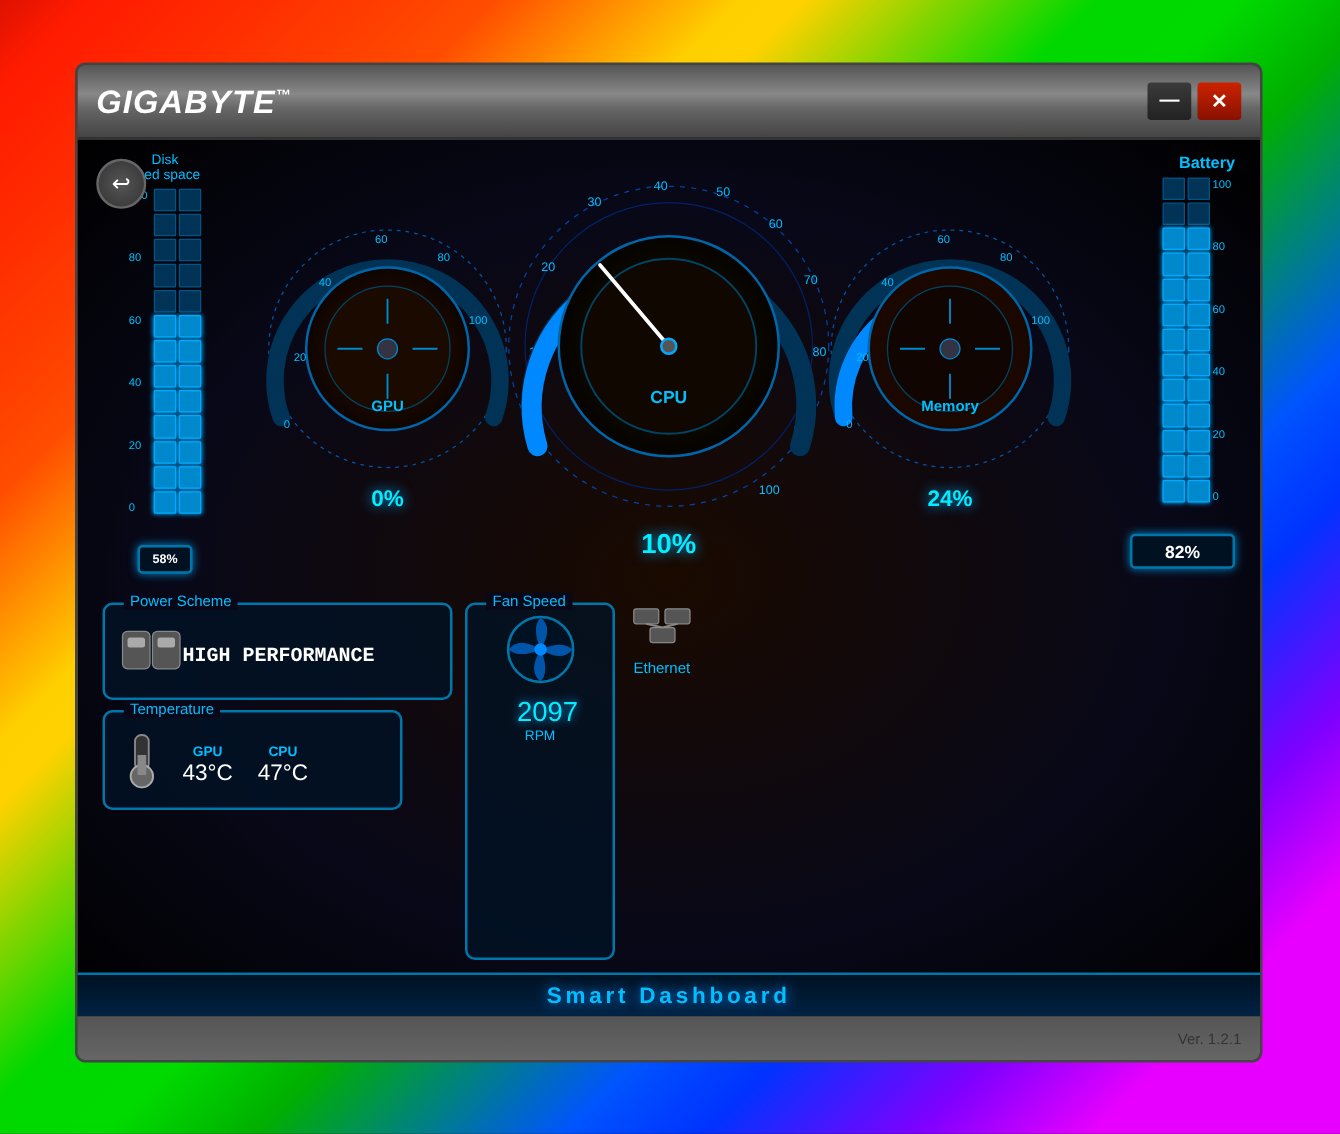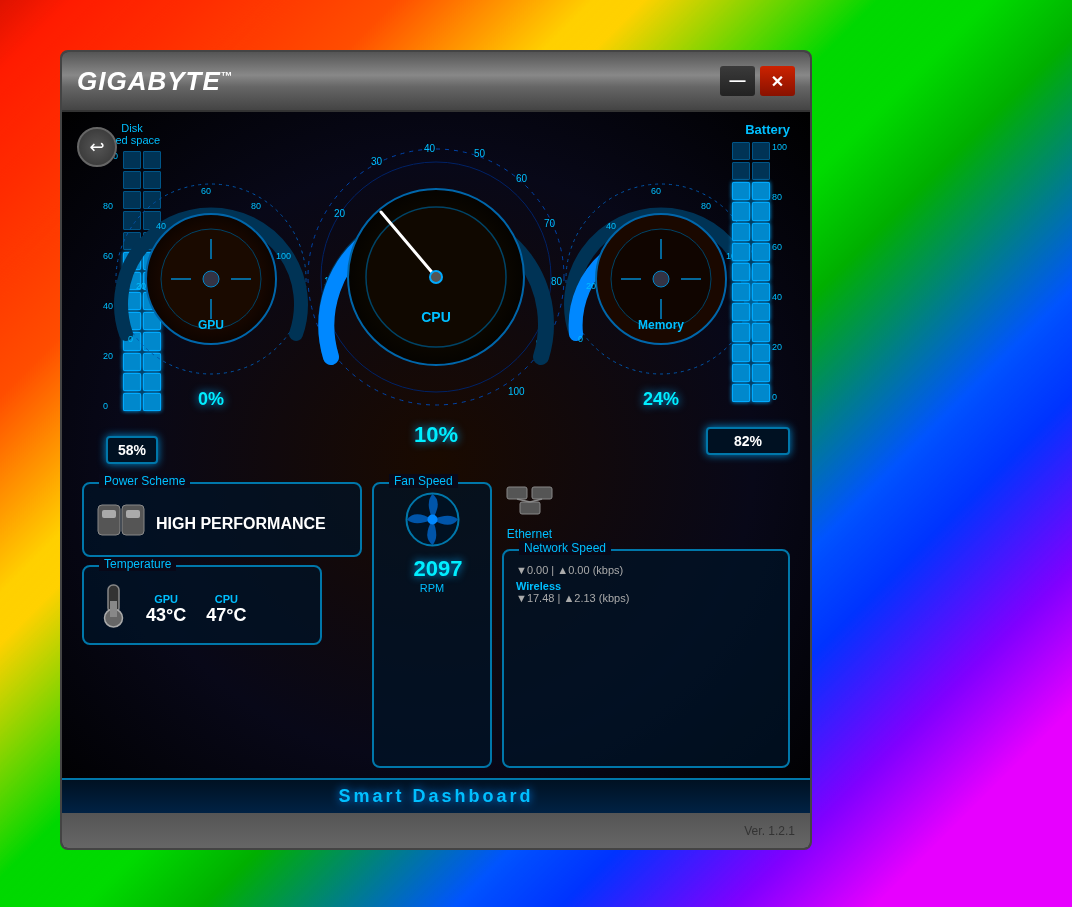--- a/index.html
+++ b/index.html
@@ -18,21 +18,21 @@
       height: 100%;
       background: linear-gradient(135deg, #8B2500 0%, #CC4400 10%, #FF6600 20%, #FFCC00 30%, #00AA00 50%, #0044AA 70%, #8800AA 90%);
       filter: saturate(2);
     }
 
     
     .window {
       position: absolute;
       top: 50px;
       left: 60px;
-      width: 752px;
+      width: 950px;
       height: 800px;
       background: linear-gradient(180deg, #1a1a2e 0%, #0d0d1a 100%);
       border: 2px solid #444;
       border-radius: 8px;
       overflow: hidden;
     }
 
     
     .titlebar {
       width: 100%;
@@ -196,21 +196,21 @@
       border-color: #00AAFF;
       box-shadow: 0 0 4px #00AAFF;
     }
 
     .disk-value-box {
       background: #001122;
       border: 2px solid #0077AA;
       border-radius: 4px;
       padding: 4px 10px;
       color: white;
-      font-size: 14px;
+      font-size: 10px;
       font-weight: bold;
       margin-top: 5px;
       box-shadow: 0 0 8px #0088CC;
     }
 
     
     .battery-gauge {
       position: absolute;
       right: 20px;
       top: 10px;
@@ -298,22 +298,22 @@
       left: 15px;
       background: #080818;
       padding: 0 5px;
       color: #00BFFF;
       font-size: 12px;
     }
 
     .power-scheme-content {
       display: flex;
       align-items: center;
-      gap: 10px;
       margin-top: 8px;
+      font-family: Liberation Mono, monospace;
     }
 
     .power-icon {
       font-size: 30px;
     }
 
     .power-name {
       color: white;
       font-size: 16px;
       font-weight: bold;
@@ -355,21 +355,21 @@
 
     .temp-type {
       color: #00BFFF;
       font-size: 11px;
       font-weight: bold;
     }
 
     .temp-val {
       color: white;
       font-size: 18px;
-      font-weight: bold;
+      font-weight: normal;
     }
 
     
     .fan-panel {
       border: 2px solid #0077AA;
       border-radius: 8px;
       padding: 8px 12px;
       width: 120px;
       position: relative;
       background: rgba(0,20,40,0.7);
@@ -379,21 +379,21 @@
     }
 
     .fan-icon {
       font-size: 40px;
       color: #00AAFF;
     }
 
     .fan-rpm {
       color: #00EEFF;
       font-size: 22px;
-      font-weight: bold;
+      font-weight: normal;
       text-shadow: 0 0 8px #00AAFF;
       margin-left: 12px;
     }
 
     .fan-unit {
       color: #00BFFF;
       font-size: 11px;
     }
 
     
@@ -784,36 +784,20 @@
                 <rect x="30" y="5" width="20" height="12" rx="2" fill="#555" stroke="#888"></rect>
                 <rect x="18" y="20" width="20" height="12" rx="2" fill="#555" stroke="#888"></rect>
                 <line x1="15" y1="17" x2="28" y2="20" stroke="#888" stroke-width="1.5"></line>
                 <line x1="40" y1="17" x2="28" y2="20" stroke="#888" stroke-width="1.5"></line>
               </svg>
               <span style="color:#00BFFF; font-size:12px;">Ethernet</span>
             </div>
 
           </div>
 
-          <div class="network-panel">
-            <div class="panel-label">Network Speed</div>
-            <div style="display:flex; flex-direction:column; gap:4px; margin-top:5px;">
-              <div style="display:flex; flex-direction:column;">
-                <span class="net-speed">
-                  <span>▼0.00</span> | <span>▲0.00</span> <span>(kbps)</span>
-                </span>
-              </div>
-              <div style="display:flex; flex-direction:column;">
-                <span class="net-type">Wireless</span>
-                <span class="net-speed">
-                  <span>▼17.48</span> | <span>▲2.13</span> <span>(kbps)</span>
-                </span>
-              </div>
-            </div>
-          </div>
         </div>
 
       </div>
     </div>
 
     <div class="dashboard-footer">
       <span class="dashboard-title">Smart Dashboard</span>
     </div>
   </div>
 

